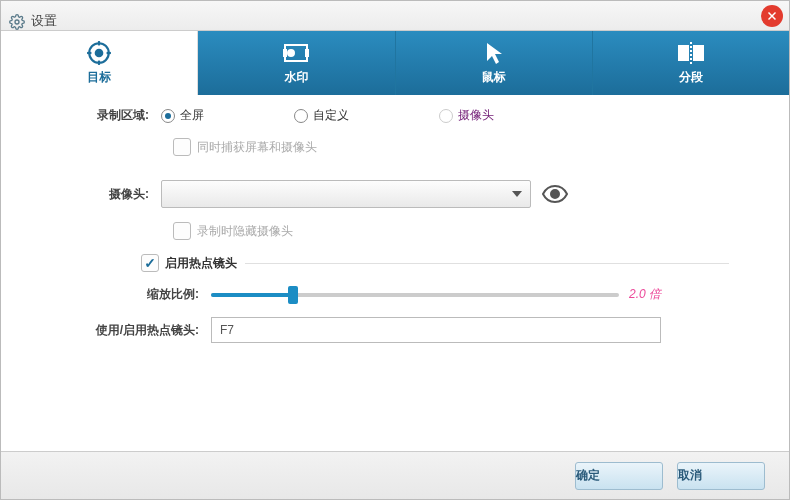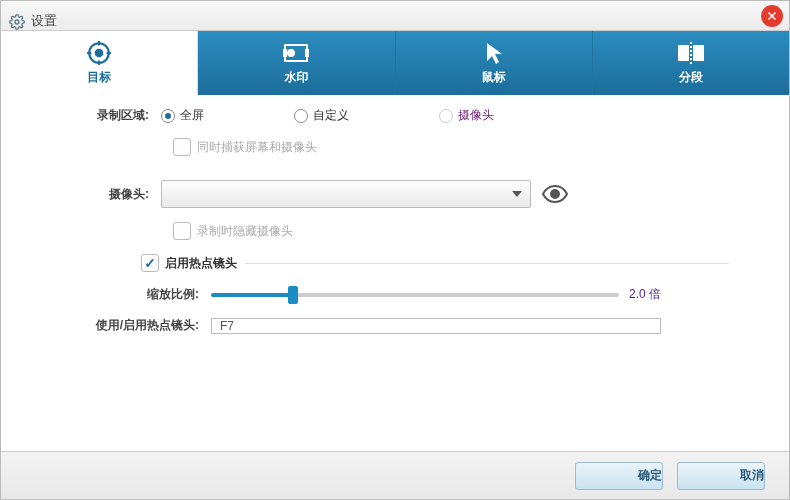--- a/index.html
+++ b/index.html
@@ -198,24 +198,24 @@
   .slider-thumb {
     position: absolute;
     left: 20%;
     top: 50%;
     transform: translate(-50%, -50%);
     width: 10px; height: 18px;
     background: #1c8dc4;
     border-radius: 2px;
     cursor: pointer;
   }
-  .slider-value { color: #4c1d95; white-space: nowrap; }
+  .slider-value { color: #ec4899; white-space: nowrap; font-style: italic; }
   .text-input {
     flex: 1;
-    height: 16px;
+    height: 26px;
     border: 1px solid #bbb;
     background: #fff;
     padding: 0 8px;
     max-width: 450px;
     color: #555;
     font-family: inherit;
     font-size: 12px;
   }
   .footer {
     height: 48px;
@@ -229,21 +229,21 @@
   }
   .btn {
     min-width: 88px;
     height: 28px;
     border: 1px solid #9dbccf;
     background: linear-gradient(#eaf4fa, #c9e2f0);
     border-radius: 3px;
     color: #2a5a7a;
     font-size: 12px;
     cursor: pointer;
-    display: flex; align-items: center; justify-content: flex-end;
+    display: flex; align-items: center; justify-content: flex-start;
     font-weight: bold;
   }
   .hotspot-row {
     display:flex; align-items:center; margin: 12px 0 14px 0; padding-left: 80px;
   }
 </style>
 </head>
 <body>
 
 <div class="window">

